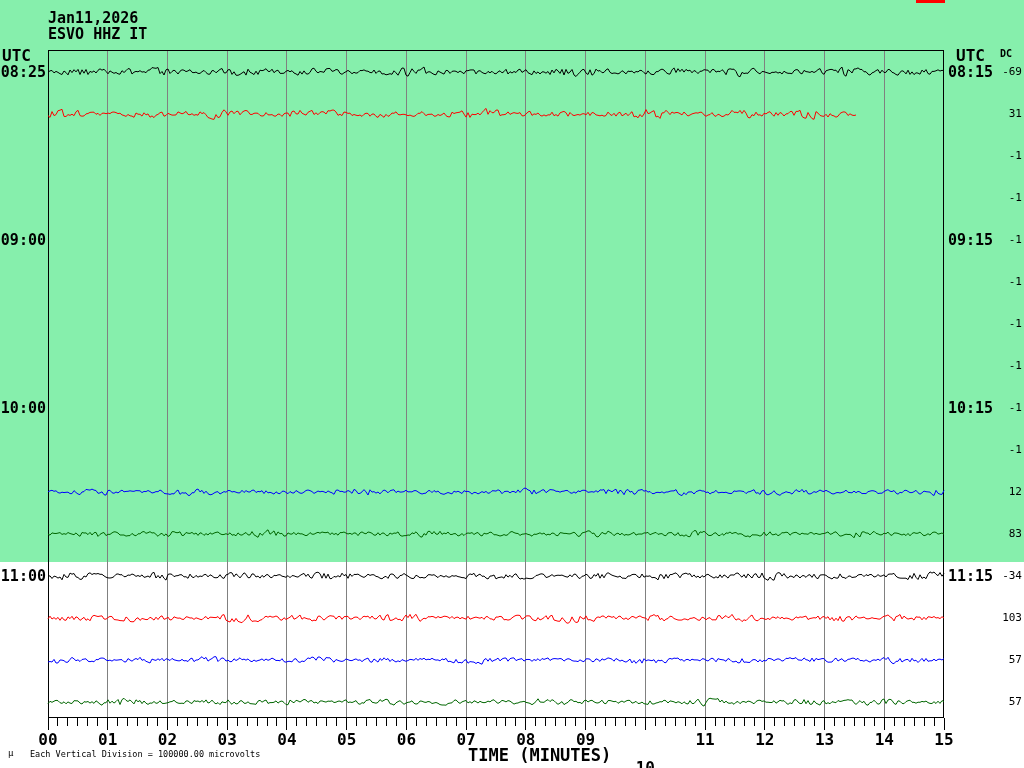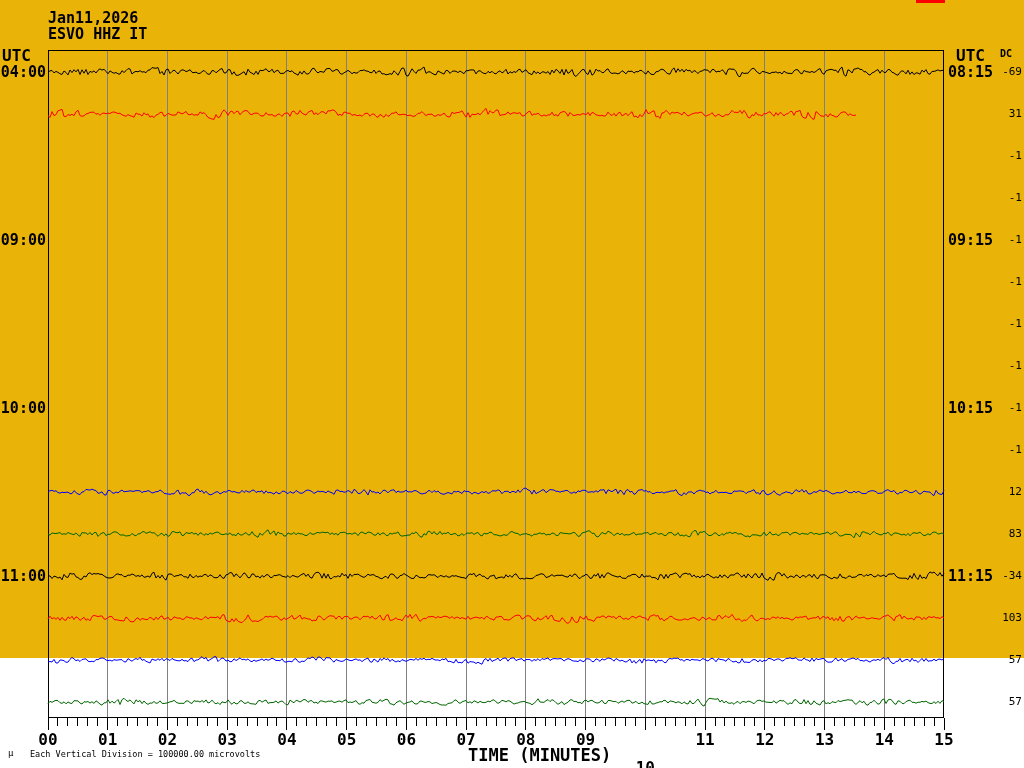--- a/index.html
+++ b/index.html
@@ -1,18 +1,18 @@
 <!DOCTYPE html>
 <html><head>
 <meta charset="utf-8">
 <style>
   * { margin: 0; padding: 0; box-sizing: border-box; }
   html, body { width: 1024px; height: 768px; background: #ffffff; overflow: hidden; }
   body { font-family: "DejaVu Sans Mono", "Liberation Mono", monospace; color: #000; }
-  .stage { position: relative; width: 1024px; height: 658px; background: #eab308; padding-left: 12px; }
+  .stage { position: relative; width: 1024px; height: 562px; background: #86efac; padding-left: 12px; }
 
   .top-marker { position: absolute; left: 916px; top: 0; width: 29px; height: 3px; background: #ff0000; }
 
   .title-line { position: absolute; left: 48px; font-size: 15px; font-weight: bold; line-height: 16px; white-space: pre; }
   .title-date { top: 10px; }
   .title-station { top: 26px; }
 
   .axis-hdr { position: absolute; font-size: 16px; font-weight: bold; line-height: 14px; }
   .utc-left  { left: 2px;  top: 49px; }
   .utc-right { left: 956px; top: 49px; }
@@ -157,21 +157,21 @@
       <polyline points="48.0,534.1 50.0,535.1 52.0,532.9 54.0,533.4 56.0,533.5 58.0,533.1 60.0,532.6 62.0,534.4 64.0,533.7 66.0,534.3 68.0,532.5 70.0,533.5 72.0,534.1 74.0,534.7 76.0,532.9 78.0,535.0 80.0,536.3 82.0,532.5 84.0,533.0 86.0,532.9 88.0,534.6 90.0,532.4 92.0,535.0 94.0,532.7 96.0,532.4 98.0,536.4 100.0,534.4 102.0,533.1 104.0,532.5 106.0,535.6 108.0,534.3 110.0,534.4 112.0,532.9 114.0,531.8 116.0,532.0 118.0,533.0 120.0,535.0 122.0,535.0 124.0,535.0 126.0,536.1 128.0,535.7 130.0,535.6 132.0,533.4 134.0,535.1 136.0,535.8 138.0,533.8 140.0,533.8 142.0,532.0 144.0,531.5 146.0,533.3 148.0,532.7 150.0,531.7 152.0,533.0 154.0,532.7 156.0,534.4 158.0,536.3 160.0,534.2 162.0,533.3 164.0,535.8 166.0,533.9 168.0,536.5 170.0,535.2 172.0,531.7 174.0,531.7 176.0,532.6 178.0,532.7 180.0,531.8 182.0,535.5 184.0,535.2 186.0,532.5 188.0,533.2 190.0,533.4 192.0,532.4 194.0,534.2 196.0,533.0 198.0,535.4 200.0,532.8 202.0,533.4 204.0,535.4 206.0,533.6 208.0,535.0 210.0,532.8 212.0,534.2 214.0,533.1 216.0,532.4 218.0,532.0 220.0,533.7 222.0,534.6 224.0,534.5 226.0,533.7 228.0,534.6 230.0,532.8 232.0,535.2 234.0,534.6 236.0,535.8 238.0,532.9 240.0,534.8 242.0,535.1 244.0,533.7 246.0,532.5 248.0,534.9 250.0,534.9 252.0,531.6 254.0,534.8 256.0,536.0 258.0,537.3 260.0,533.1 262.0,535.3 264.0,533.5 266.0,531.3 268.0,529.8 270.0,534.2 272.0,532.7 274.0,530.9 276.0,535.4 278.0,531.9 280.0,533.7 282.0,533.4 284.0,536.1 286.0,535.8 288.0,532.9 290.0,534.0 292.0,534.1 294.0,532.4 296.0,534.8 298.0,532.9 300.0,533.9 302.0,533.8 304.0,534.8 306.0,535.7 308.0,534.8 310.0,532.6 312.0,534.2 314.0,534.2 316.0,533.1 318.0,532.3 320.0,533.2 322.0,532.0 324.0,532.5 326.0,532.7 328.0,532.1 330.0,534.6 332.0,532.8 334.0,534.5 336.0,533.4 338.0,535.2 340.0,532.6 342.0,532.6 344.0,532.0 346.0,533.1 348.0,534.0 350.0,533.3 352.0,534.4 354.0,532.9 356.0,533.2 358.0,535.6 360.0,532.9 362.0,531.9 364.0,533.2 366.0,533.8 368.0,532.0 370.0,532.4 372.0,533.3 374.0,535.1 376.0,535.1 378.0,532.7 380.0,535.1 382.0,533.1 384.0,533.1 386.0,535.3 388.0,535.7 390.0,533.0 392.0,534.2 394.0,533.0 396.0,533.3 398.0,531.9 400.0,535.2 402.0,536.2 404.0,535.7 406.0,535.6 408.0,535.0 410.0,535.2 412.0,532.8 414.0,533.7 416.0,531.8 418.0,534.1 420.0,536.6 422.0,537.1 424.0,533.6 426.0,535.1 428.0,531.4 430.0,531.4 432.0,534.0 434.0,531.5 436.0,534.1 438.0,534.2 440.0,531.3 442.0,534.4 444.0,533.0 446.0,533.8 448.0,532.0 450.0,534.4 452.0,534.5 454.0,533.6 456.0,533.8 458.0,536.0 460.0,535.2 462.0,533.6 464.0,535.5 466.0,533.5 468.0,533.0 470.0,533.3 472.0,532.6 474.0,534.5 476.0,533.1 478.0,532.5 480.0,535.0 482.0,536.0 484.0,533.2 486.0,533.9 488.0,533.5 490.0,532.1 492.0,532.7 494.0,534.8 496.0,534.7 498.0,535.3 500.0,536.0 502.0,535.5 504.0,534.6 506.0,535.4 508.0,534.6 510.0,532.2 512.0,531.5 514.0,532.6 516.0,533.3 518.0,533.5 520.0,535.4 522.0,534.2 524.0,534.0 526.0,533.6 528.0,534.4 530.0,534.9 532.0,536.2 534.0,534.1 536.0,534.4 538.0,533.7 540.0,532.8 542.0,534.1 544.0,533.0 546.0,535.2 548.0,534.2 550.0,534.9 552.0,533.0 554.0,533.4 556.0,535.3 558.0,535.7 560.0,532.7 562.0,532.9 564.0,533.4 566.0,533.4 568.0,533.8 570.0,533.9 572.0,533.1 574.0,532.2 576.0,533.8 578.0,536.4 580.0,536.0 582.0,533.0 584.0,532.4 586.0,531.9 588.0,530.8 590.0,531.1 592.0,533.5 594.0,533.1 596.0,536.2 598.0,537.0 600.0,535.0 602.0,532.3 604.0,533.6 606.0,533.9 608.0,531.1 610.0,532.3 612.0,533.5 614.0,535.7 616.0,533.9 618.0,533.1 620.0,534.9 622.0,533.2 624.0,535.4 626.0,534.5 628.0,535.0 630.0,534.5 632.0,533.4 634.0,532.4 636.0,535.1 638.0,534.1 640.0,534.0 642.0,534.1 644.0,532.9 646.0,533.0 648.0,532.4 650.0,534.8 652.0,533.8 654.0,533.0 656.0,532.4 658.0,534.4 660.0,533.8 662.0,533.6 664.0,535.3 666.0,535.7 668.0,533.0 670.0,532.6 672.0,532.7 674.0,535.1 676.0,535.0 678.0,532.6 680.0,535.8 682.0,535.0 684.0,536.2 686.0,534.8 688.0,536.5 690.0,536.7 692.0,532.7 694.0,530.7 696.0,530.7 698.0,535.2 700.0,531.9 702.0,532.4 704.0,531.3 706.0,532.8 708.0,535.1 710.0,535.6 712.0,535.0 714.0,533.2 716.0,532.8 718.0,535.3 720.0,535.6 722.0,533.6 724.0,535.3 726.0,532.9 728.0,533.3 730.0,532.0 732.0,533.6 734.0,532.8 736.0,532.5 738.0,534.2 740.0,533.7 742.0,534.1 744.0,535.7 746.0,536.5 748.0,535.9 750.0,537.1 752.0,534.8 754.0,534.9 756.0,534.9 758.0,535.2 760.0,536.1 762.0,535.0 764.0,532.1 766.0,535.6 768.0,534.2 770.0,531.8 772.0,534.7 774.0,534.7 776.0,533.8 778.0,535.7 780.0,534.6 782.0,532.7 784.0,532.8 786.0,532.2 788.0,532.6 790.0,535.2 792.0,533.3 794.0,532.6 796.0,532.3 798.0,533.6 800.0,534.6 802.0,533.1 804.0,533.9 806.0,533.9 808.0,534.3 810.0,532.6 812.0,532.7 814.0,534.3 816.0,533.3 818.0,534.1 820.0,534.4 822.0,533.7 824.0,533.5 826.0,532.9 828.0,531.9 830.0,534.3 832.0,533.8 834.0,532.4 836.0,531.8 838.0,534.2 840.0,536.1 842.0,535.8 844.0,534.9 846.0,534.2 848.0,534.5 850.0,534.4 852.0,535.8 854.0,537.8 856.0,532.9 858.0,535.3 860.0,536.9 862.0,532.0 864.0,531.8 866.0,533.0 868.0,533.1 870.0,534.9 872.0,532.9 874.0,531.3 876.0,533.3 878.0,533.9 880.0,534.9 882.0,534.7 884.0,533.2 886.0,533.7 888.0,532.1 890.0,534.6 892.0,535.4 894.0,533.0 896.0,533.0 898.0,533.4 900.0,534.2 902.0,535.0 904.0,534.0 906.0,535.6 908.0,533.4 910.0,535.8 912.0,533.5 914.0,532.6 916.0,533.3 918.0,533.2 920.0,532.1 922.0,534.2 924.0,535.7 926.0,535.1 928.0,533.7 930.0,535.1 932.0,532.8 934.0,532.0 936.0,532.4 938.0,534.1 940.0,533.7 942.0,533.0 944.0,534.2" fill="none" stroke="#006600" stroke-width="1"></polyline>
       <polyline points="48.0,576.6 50.0,575.8 52.0,578.5 54.0,576.1 56.0,576.7 58.0,578.1 60.0,577.0 62.0,579.8 64.0,574.4 66.0,577.0 68.0,577.4 70.0,573.1 72.0,574.2 74.0,573.5 76.0,576.9 78.0,577.5 80.0,579.4 82.0,579.1 84.0,576.0 86.0,577.0 88.0,573.7 90.0,572.8 92.0,574.5 94.0,573.5 96.0,574.0 98.0,573.5 100.0,574.3 102.0,574.3 104.0,575.9 106.0,577.2 108.0,577.9 110.0,578.0 112.0,577.7 114.0,576.6 116.0,574.3 118.0,573.9 120.0,574.8 122.0,574.7 124.0,576.7 126.0,576.5 128.0,575.0 130.0,575.3 132.0,574.0 134.0,574.8 136.0,576.4 138.0,575.5 140.0,576.5 142.0,574.9 144.0,577.3 146.0,576.9 148.0,576.0 150.0,577.3 152.0,573.3 154.0,572.3 156.0,578.0 158.0,575.5 160.0,578.1 162.0,575.0 164.0,578.3 166.0,580.1 168.0,574.4 170.0,573.9 172.0,574.4 174.0,576.6 176.0,575.8 178.0,575.6 180.0,574.7 182.0,574.9 184.0,576.9 186.0,576.7 188.0,578.3 190.0,574.1 192.0,577.0 194.0,577.6 196.0,575.4 198.0,577.2 200.0,576.0 202.0,576.5 204.0,574.7 206.0,574.4 208.0,576.9 210.0,574.8 212.0,575.8 214.0,577.5 216.0,577.8 218.0,577.4 220.0,574.7 222.0,577.6 224.0,578.4 226.0,574.9 228.0,574.3 230.0,572.6 232.0,572.9 234.0,576.7 236.0,573.9 238.0,575.6 240.0,577.9 242.0,575.4 244.0,572.8 246.0,574.3 248.0,577.7 250.0,577.6 252.0,573.9 254.0,574.2 256.0,577.0 258.0,576.1 260.0,578.1 262.0,575.4 264.0,577.2 266.0,574.9 268.0,574.6 270.0,577.2 272.0,577.7 274.0,575.3 276.0,575.7 278.0,574.9 280.0,574.7 282.0,576.2 284.0,576.6 286.0,577.3 288.0,575.6 290.0,577.7 292.0,575.6 294.0,575.8 296.0,576.7 298.0,577.1 300.0,575.5 302.0,574.3 304.0,573.4 306.0,576.4 308.0,574.1 310.0,577.3 312.0,578.2 314.0,574.3 316.0,572.6 318.0,572.2 320.0,573.7 322.0,578.2 324.0,573.5 326.0,578.2 328.0,574.1 330.0,578.7 332.0,578.4 334.0,576.4 336.0,577.1 338.0,575.7 340.0,577.0 342.0,573.2 344.0,575.7 346.0,574.6 348.0,578.3 350.0,573.9 352.0,576.4 354.0,574.4 356.0,574.5 358.0,574.1 360.0,575.5 362.0,576.6 364.0,577.4 366.0,576.1 368.0,574.2 370.0,575.4 372.0,574.7 374.0,574.8 376.0,576.4 378.0,576.8 380.0,578.2 382.0,578.8 384.0,577.1 386.0,576.3 388.0,578.4 390.0,574.5 392.0,573.9 394.0,574.9 396.0,577.7 398.0,578.3 400.0,575.6 402.0,575.2 404.0,573.5 406.0,575.0 408.0,576.1 410.0,577.6 412.0,578.5 414.0,578.3 416.0,575.2 418.0,576.3 420.0,577.8 422.0,577.4 424.0,578.0 426.0,577.3 428.0,574.8 430.0,574.7 432.0,575.2 434.0,574.7 436.0,576.1 438.0,577.6 440.0,575.5 442.0,575.9 444.0,577.0 446.0,575.7 448.0,577.1 450.0,577.1 452.0,575.6 454.0,576.2 456.0,575.7 458.0,576.6 460.0,577.0 462.0,577.6 464.0,577.7 466.0,578.6 468.0,575.3 470.0,573.9 472.0,574.6 474.0,573.3 476.0,576.7 478.0,575.1 480.0,574.1 482.0,576.3 484.0,576.1 486.0,578.0 488.0,579.0 490.0,576.1 492.0,575.9 494.0,575.0 496.0,578.9 498.0,577.7 500.0,577.3 502.0,576.9 504.0,578.2 506.0,574.7 508.0,577.1 510.0,575.3 512.0,577.4 514.0,574.7 516.0,573.8 518.0,576.9 520.0,579.1 522.0,578.2 524.0,579.2 526.0,578.1 528.0,578.4 530.0,578.7 532.0,578.5 534.0,577.5 536.0,575.5 538.0,575.1 540.0,574.1 542.0,573.8 544.0,574.6 546.0,577.5 548.0,577.0 550.0,576.0 552.0,574.6 554.0,576.3 556.0,575.5 558.0,575.2 560.0,575.4 562.0,575.1 564.0,576.0 566.0,576.8 568.0,577.1 570.0,574.8 572.0,576.8 574.0,574.1 576.0,574.4 578.0,577.4 580.0,578.6 582.0,576.3 584.0,575.9 586.0,574.2 588.0,575.4 590.0,578.4 592.0,578.0 594.0,574.6 596.0,576.2 598.0,573.4 600.0,578.2 602.0,574.5 604.0,577.8 606.0,574.2 608.0,572.7 610.0,574.0 612.0,575.2 614.0,575.9 616.0,576.5 618.0,577.1 620.0,576.0 622.0,578.1 624.0,578.2 626.0,578.5 628.0,576.0 630.0,576.0 632.0,574.6 634.0,574.3 636.0,574.6 638.0,577.0 640.0,577.7 642.0,574.0 644.0,577.2 646.0,576.0 648.0,576.3 650.0,575.8 652.0,577.7 654.0,577.4 656.0,578.1 658.0,579.9 660.0,574.6 662.0,575.1 664.0,578.7 666.0,574.4 668.0,578.1 670.0,574.6 672.0,574.5 674.0,573.5 676.0,572.9 678.0,574.9 680.0,577.8 682.0,574.5 684.0,573.7 686.0,573.1 688.0,574.3 690.0,573.6 692.0,576.9 694.0,574.9 696.0,577.4 698.0,576.1 700.0,578.0 702.0,575.6 704.0,577.1 706.0,575.0 708.0,574.2 710.0,575.8 712.0,576.9 714.0,578.1 716.0,576.7 718.0,578.0 720.0,574.8 722.0,577.6 724.0,574.9 726.0,576.2 728.0,578.1 730.0,575.2 732.0,574.9 734.0,575.1 736.0,573.3 738.0,573.0 740.0,575.3 742.0,577.2 744.0,574.7 746.0,577.9 748.0,573.9 750.0,576.1 752.0,578.0 754.0,574.5 756.0,573.7 758.0,577.3 760.0,577.4 762.0,573.0 764.0,577.9 766.0,579.2 768.0,580.3 770.0,577.0 772.0,579.5 774.0,580.2 776.0,574.4 778.0,572.6 780.0,573.0 782.0,576.1 784.0,573.6 786.0,576.6 788.0,578.2 790.0,576.0 792.0,576.4 794.0,577.6 796.0,574.9 798.0,575.9 800.0,578.0 802.0,575.8 804.0,575.6 806.0,577.4 808.0,575.2 810.0,574.7 812.0,577.4 814.0,574.2 816.0,577.6 818.0,578.7 820.0,575.1 822.0,574.8 824.0,574.8 826.0,575.3 828.0,577.0 830.0,577.9 832.0,579.0 834.0,577.1 836.0,578.1 838.0,578.1 840.0,573.9 842.0,577.2 844.0,577.5 846.0,578.5 848.0,576.4 850.0,575.9 852.0,577.5 854.0,577.2 856.0,576.9 858.0,575.0 860.0,574.5 862.0,574.6 864.0,576.6 866.0,574.6 868.0,575.7 870.0,574.4 872.0,574.8 874.0,577.0 876.0,576.5 878.0,574.6 880.0,576.3 882.0,575.9 884.0,574.9 886.0,577.0 888.0,574.4 890.0,574.0 892.0,574.1 894.0,573.4 896.0,576.2 898.0,577.6 900.0,578.1 902.0,578.2 904.0,578.2 906.0,578.2 908.0,579.6 910.0,575.5 912.0,578.5 914.0,573.4 916.0,577.3 918.0,579.5 920.0,574.8 922.0,578.4 924.0,577.1 926.0,578.7 928.0,574.3 930.0,571.9 932.0,573.1 934.0,572.0 936.0,574.2 938.0,575.7 940.0,572.6 942.0,576.2 944.0,573.6" fill="none" stroke="#000000" stroke-width="1"></polyline>
       <polyline points="48.0,618.8 50.0,616.2 52.0,619.0 54.0,617.6 56.0,619.3 58.0,617.4 60.0,620.3 62.0,617.3 64.0,619.9 66.0,620.3 68.0,616.9 70.0,618.6 72.0,616.3 74.0,619.6 76.0,616.8 78.0,617.8 80.0,620.4 82.0,618.9 84.0,617.3 86.0,620.3 88.0,618.8 90.0,620.8 92.0,616.6 94.0,615.3 96.0,616.0 98.0,616.5 100.0,616.1 102.0,615.9 104.0,619.0 106.0,619.2 108.0,617.5 110.0,616.4 112.0,616.6 114.0,619.5 116.0,619.8 118.0,620.0 120.0,620.6 122.0,620.7 124.0,621.0 126.0,617.0 128.0,618.6 130.0,621.4 132.0,621.8 134.0,621.6 136.0,618.8 138.0,617.7 140.0,620.4 142.0,618.5 144.0,619.0 146.0,619.6 148.0,619.4 150.0,617.2 152.0,618.4 154.0,620.1 156.0,617.2 158.0,619.5 160.0,616.9 162.0,615.8 164.0,619.3 166.0,618.6 168.0,617.1 170.0,620.0 172.0,619.5 174.0,616.8 176.0,617.7 178.0,618.2 180.0,618.0 182.0,619.3 184.0,619.3 186.0,616.8 188.0,617.1 190.0,618.0 192.0,617.9 194.0,619.4 196.0,617.8 198.0,618.5 200.0,619.3 202.0,619.7 204.0,617.7 206.0,616.5 208.0,619.0 210.0,617.2 212.0,617.3 214.0,617.5 216.0,617.6 218.0,616.6 220.0,619.1 222.0,615.3 224.0,614.6 226.0,620.2 228.0,621.2 230.0,622.0 232.0,618.7 234.0,621.6 236.0,618.4 238.0,621.3 240.0,622.1 242.0,622.7 244.0,620.5 246.0,618.8 248.0,614.9 250.0,618.9 252.0,621.4 254.0,621.0 256.0,621.0 258.0,621.7 260.0,620.2 262.0,619.6 264.0,617.6 266.0,616.2 268.0,617.2 270.0,616.1 272.0,617.1 274.0,616.9 276.0,616.0 278.0,617.0 280.0,619.7 282.0,620.2 284.0,617.7 286.0,619.5 288.0,618.3 290.0,617.2 292.0,615.3 294.0,619.2 296.0,618.3 298.0,616.8 300.0,615.0 302.0,619.2 304.0,617.6 306.0,618.3 308.0,619.0 310.0,619.0 312.0,621.0 314.0,620.1 316.0,620.7 318.0,616.3 320.0,616.1 322.0,618.3 324.0,620.1 326.0,618.3 328.0,616.7 330.0,615.7 332.0,616.0 334.0,616.3 336.0,619.1 338.0,616.6 340.0,616.4 342.0,619.3 344.0,616.7 346.0,616.5 348.0,616.4 350.0,619.0 352.0,618.9 354.0,617.4 356.0,617.0 358.0,617.5 360.0,619.7 362.0,617.6 364.0,616.2 366.0,616.8 368.0,616.1 370.0,618.4 372.0,616.0 374.0,618.5 376.0,619.0 378.0,617.1 380.0,615.1 382.0,619.1 384.0,620.1 386.0,615.7 388.0,614.6 390.0,620.4 392.0,620.2 394.0,619.2 396.0,617.8 398.0,619.6 400.0,619.3 402.0,620.9 404.0,617.6 406.0,615.0 408.0,617.6 410.0,614.4 412.0,618.5 414.0,616.2 416.0,614.3 418.0,618.2 420.0,621.4 422.0,619.6 424.0,618.2 426.0,618.8 428.0,616.7 430.0,616.9 432.0,616.4 434.0,616.9 436.0,618.1 438.0,616.5 440.0,617.6 442.0,617.2 444.0,616.2 446.0,616.4 448.0,617.0 450.0,618.4 452.0,616.4 454.0,618.6 456.0,617.4 458.0,617.1 460.0,618.8 462.0,617.5 464.0,618.4 466.0,619.1 468.0,616.3 470.0,619.2 472.0,618.4 474.0,617.6 476.0,617.1 478.0,617.7 480.0,618.2 482.0,617.3 484.0,619.3 486.0,616.6 488.0,616.8 490.0,618.8 492.0,619.0 494.0,620.2 496.0,617.0 498.0,617.1 500.0,616.3 502.0,616.9 504.0,619.8 506.0,619.5 508.0,620.1 510.0,619.6 512.0,617.9 514.0,616.4 516.0,615.4 518.0,615.2 520.0,615.5 522.0,619.2 524.0,618.1 526.0,616.0 528.0,615.8 530.0,616.0 532.0,619.0 534.0,620.3 536.0,620.7 538.0,617.6 540.0,620.0 542.0,619.0 544.0,617.7 546.0,615.7 548.0,619.2 550.0,616.1 552.0,615.3 554.0,620.0 556.0,620.6 558.0,621.2 560.0,621.2 562.0,617.7 564.0,619.6 566.0,622.5 568.0,623.3 570.0,621.7 572.0,616.9 574.0,620.7 576.0,622.5 578.0,622.0 580.0,616.4 582.0,618.1 584.0,619.1 586.0,615.9 588.0,619.9 590.0,619.6 592.0,620.5 594.0,621.4 596.0,618.0 598.0,616.9 600.0,617.5 602.0,616.0 604.0,616.2 606.0,618.2 608.0,616.0 610.0,616.5 612.0,617.3 614.0,616.5 616.0,618.9 618.0,616.8 620.0,616.0 622.0,618.2 624.0,619.3 626.0,617.9 628.0,619.6 630.0,618.1 632.0,616.4 634.0,616.9 636.0,618.2 638.0,616.7 640.0,615.9 642.0,617.3 644.0,617.8 646.0,618.2 648.0,620.5 650.0,616.2 652.0,615.7 654.0,614.6 656.0,616.2 658.0,615.4 660.0,619.6 662.0,618.3 664.0,620.9 666.0,619.2 668.0,618.5 670.0,616.2 672.0,616.6 674.0,618.5 676.0,619.3 678.0,620.0 680.0,620.1 682.0,620.0 684.0,618.9 686.0,619.2 688.0,620.0 690.0,618.4 692.0,618.2 694.0,617.5 696.0,618.6 698.0,620.1 700.0,620.2 702.0,617.2 704.0,617.9 706.0,619.8 708.0,618.2 710.0,617.7 712.0,619.9 714.0,619.8 716.0,619.9 718.0,615.7 720.0,615.7 722.0,618.8 724.0,617.0 726.0,615.6 728.0,617.7 730.0,616.8 732.0,614.4 734.0,617.5 736.0,620.1 738.0,618.8 740.0,619.4 742.0,621.6 744.0,619.8 746.0,620.6 748.0,618.6 750.0,616.4 752.0,615.0 754.0,618.8 756.0,620.5 758.0,620.7 760.0,618.6 762.0,618.2 764.0,618.8 766.0,619.5 768.0,618.4 770.0,619.6 772.0,617.2 774.0,617.2 776.0,618.4 778.0,616.7 780.0,618.7 782.0,617.2 784.0,618.8 786.0,618.0 788.0,618.4 790.0,619.1 792.0,620.2 794.0,619.0 796.0,616.8 798.0,618.0 800.0,616.9 802.0,617.3 804.0,616.7 806.0,616.1 808.0,619.5 810.0,618.5 812.0,618.1 814.0,617.7 816.0,618.0 818.0,616.0 820.0,619.4 822.0,617.1 824.0,616.5 826.0,618.4 828.0,616.7 830.0,619.9 832.0,617.5 834.0,620.8 836.0,618.2 838.0,620.6 840.0,616.4 842.0,620.9 844.0,621.2 846.0,617.8 848.0,616.7 850.0,616.9 852.0,620.1 854.0,618.1 856.0,615.9 858.0,617.8 860.0,618.0 862.0,617.6 864.0,617.0 866.0,618.6 868.0,618.9 870.0,618.5 872.0,617.7 874.0,618.4 876.0,618.5 878.0,619.0 880.0,619.1 882.0,617.5 884.0,616.2 886.0,615.9 888.0,614.9 890.0,616.8 892.0,618.1 894.0,620.9 896.0,616.6 898.0,616.0 900.0,614.5 902.0,618.9 904.0,616.1 906.0,617.9 908.0,619.1 910.0,618.5 912.0,618.2 914.0,620.1 916.0,616.8 918.0,617.2 920.0,617.1 922.0,619.8 924.0,617.3 926.0,619.5 928.0,616.8 930.0,617.0 932.0,617.6 934.0,616.5 936.0,618.0 938.0,617.6 940.0,618.6 942.0,616.7 944.0,618.0" fill="none" stroke="#ff0000" stroke-width="1"></polyline>
       <polyline points="48.0,662.0 50.0,661.5 52.0,662.0 54.0,659.4 56.0,663.0 58.0,662.9 60.0,660.0 62.0,660.1 64.0,660.7 66.0,662.3 68.0,662.1 70.0,659.3 72.0,657.4 74.0,658.9 76.0,660.7 78.0,659.8 80.0,661.5 82.0,659.5 84.0,659.1 86.0,658.8 88.0,661.2 90.0,661.7 92.0,661.2 94.0,661.8 96.0,659.5 98.0,659.7 100.0,658.3 102.0,658.0 104.0,658.3 106.0,660.0 108.0,660.7 110.0,660.1 112.0,661.1 114.0,659.7 116.0,660.2 118.0,660.0 120.0,659.7 122.0,659.7 124.0,661.8 126.0,661.9 128.0,658.6 130.0,660.0 132.0,661.2 134.0,659.5 136.0,658.5 138.0,659.6 140.0,657.3 142.0,660.3 144.0,659.5 146.0,661.3 148.0,662.1 150.0,663.0 152.0,659.1 154.0,659.9 156.0,660.4 158.0,658.8 160.0,660.3 162.0,658.3 164.0,660.9 166.0,658.7 168.0,659.4 170.0,660.5 172.0,658.4 174.0,659.8 176.0,660.3 178.0,660.8 180.0,660.8 182.0,659.4 184.0,660.9 186.0,660.6 188.0,661.5 190.0,659.0 192.0,658.1 194.0,661.6 196.0,660.0 198.0,659.9 200.0,658.3 202.0,656.7 204.0,658.9 206.0,657.4 208.0,661.1 210.0,659.6 212.0,658.5 214.0,656.8 216.0,656.7 218.0,661.5 220.0,659.5 222.0,657.9 224.0,658.5 226.0,661.1 228.0,660.1 230.0,661.7 232.0,661.5 234.0,658.8 236.0,660.5 238.0,659.4 240.0,657.8 242.0,659.8 244.0,659.1 246.0,660.2 248.0,658.9 250.0,660.9 252.0,661.7 254.0,660.0 256.0,661.3 258.0,660.5 260.0,660.0 262.0,658.9 264.0,660.6 266.0,659.0 268.0,660.3 270.0,659.5 272.0,658.1 274.0,659.1 276.0,660.5 278.0,660.4 280.0,660.8 282.0,658.7 284.0,661.6 286.0,662.2 288.0,661.4 290.0,661.3 292.0,661.9 294.0,659.2 296.0,658.7 298.0,661.6 300.0,662.4 302.0,661.0 304.0,661.6 306.0,659.8 308.0,657.9 310.0,658.6 312.0,657.0 314.0,657.7 316.0,660.2 318.0,657.0 320.0,657.1 322.0,658.9 324.0,660.7 326.0,657.6 328.0,657.8 330.0,657.9 332.0,660.3 334.0,662.2 336.0,659.5 338.0,660.4 340.0,661.1 342.0,661.4 344.0,660.7 346.0,658.9 348.0,659.7 350.0,660.5 352.0,660.6 354.0,659.6 356.0,658.9 358.0,660.3 360.0,659.8 362.0,661.6 364.0,659.9 366.0,658.9 368.0,658.1 370.0,661.7 372.0,662.2 374.0,659.0 376.0,660.5 378.0,662.1 380.0,658.5 382.0,660.4 384.0,657.8 386.0,659.8 388.0,658.5 390.0,661.5 392.0,659.3 394.0,660.8 396.0,662.0 398.0,660.8 400.0,661.8 402.0,659.6 404.0,660.5 406.0,661.3 408.0,660.5 410.0,659.4 412.0,659.6 414.0,660.2 416.0,658.4 418.0,660.3 420.0,658.5 422.0,659.4 424.0,658.2 426.0,659.9 428.0,659.2 430.0,659.6 432.0,658.3 434.0,659.5 436.0,660.1 438.0,659.9 440.0,660.9 442.0,658.9 444.0,659.8 446.0,658.3 448.0,661.7 450.0,661.2 452.0,662.1 454.0,662.9 456.0,659.4 458.0,662.7 460.0,662.4 462.0,663.0 464.0,660.5 466.0,659.7 468.0,663.2 470.0,661.6 472.0,661.9 474.0,662.1 476.0,663.5 478.0,662.2 480.0,663.4 482.0,664.2 484.0,659.8 486.0,658.5 488.0,661.2 490.0,658.4 492.0,661.5 494.0,660.3 496.0,659.6 498.0,658.1 500.0,660.9 502.0,659.0 504.0,658.1 506.0,658.0 508.0,661.2 510.0,658.7 512.0,658.0 514.0,657.9 516.0,660.6 518.0,659.6 520.0,659.1 522.0,658.7 524.0,661.1 526.0,659.6 528.0,659.4 530.0,659.6 532.0,661.3 534.0,659.5 536.0,660.5 538.0,658.7 540.0,660.8 542.0,658.5 544.0,659.4 546.0,658.7 548.0,657.9 550.0,660.5 552.0,659.1 554.0,658.6 556.0,658.7 558.0,659.0 560.0,658.5 562.0,659.0 564.0,661.1 566.0,659.5 568.0,658.7 570.0,659.2 572.0,660.6 574.0,661.1 576.0,661.1 578.0,661.6 580.0,659.8 582.0,661.1 584.0,661.7 586.0,658.9 588.0,658.8 590.0,659.2 592.0,661.6 594.0,661.5 596.0,658.8 598.0,659.6 600.0,661.4 602.0,658.8 604.0,660.0 606.0,659.1 608.0,657.9 610.0,658.4 612.0,659.2 614.0,661.2 616.0,658.5 618.0,659.7 620.0,661.1 622.0,660.1 624.0,661.4 626.0,662.1 628.0,660.8 630.0,659.1 632.0,662.9 634.0,660.5 636.0,663.3 638.0,661.1 640.0,659.5 642.0,663.1 644.0,658.7 646.0,660.9 648.0,659.9 650.0,660.3 652.0,660.7 654.0,659.7 656.0,662.8 658.0,660.1 660.0,660.8 662.0,660.2 664.0,662.4 666.0,662.7 668.0,659.5 670.0,658.4 672.0,659.1 674.0,658.1 676.0,658.4 678.0,658.0 680.0,660.1 682.0,659.5 684.0,661.3 686.0,659.6 688.0,659.4 690.0,660.7 692.0,659.2 694.0,659.9 696.0,659.9 698.0,660.0 700.0,660.9 702.0,658.8 704.0,658.9 706.0,660.2 708.0,661.0 710.0,659.3 712.0,658.1 714.0,659.3 716.0,661.8 718.0,658.6 720.0,659.4 722.0,659.7 724.0,660.0 726.0,661.3 728.0,658.5 730.0,659.6 732.0,661.6 734.0,661.9 736.0,661.1 738.0,662.9 740.0,662.6 742.0,658.7 744.0,662.3 746.0,662.0 748.0,662.4 750.0,662.4 752.0,660.2 754.0,659.5 756.0,660.0 758.0,662.0 760.0,659.7 762.0,661.8 764.0,660.3 766.0,661.0 768.0,658.5 770.0,658.6 772.0,659.2 774.0,660.6 776.0,659.5 778.0,658.8 780.0,659.4 782.0,661.1 784.0,660.4 786.0,658.3 788.0,658.5 790.0,657.7 792.0,658.7 794.0,658.5 796.0,657.6 798.0,659.9 800.0,660.1 802.0,660.3 804.0,657.9 806.0,659.7 808.0,660.1 810.0,661.5 812.0,658.1 814.0,661.3 816.0,658.4 818.0,659.6 820.0,659.2 822.0,658.6 824.0,658.6 826.0,661.0 828.0,662.2 830.0,662.1 832.0,662.0 834.0,659.5 836.0,658.1 838.0,661.0 840.0,659.7 842.0,658.7 844.0,661.2 846.0,661.1 848.0,659.3 850.0,659.1 852.0,658.2 854.0,658.2 856.0,659.6 858.0,658.3 860.0,660.6 862.0,660.5 864.0,661.2 866.0,659.9 868.0,661.1 870.0,662.1 872.0,660.5 874.0,659.8 876.0,660.4 878.0,659.1 880.0,660.5 882.0,658.6 884.0,657.6 886.0,659.6 888.0,657.3 890.0,660.8 892.0,663.1 894.0,663.7 896.0,661.3 898.0,661.3 900.0,658.5 902.0,662.0 904.0,660.5 906.0,659.6 908.0,659.4 910.0,661.8 912.0,658.3 914.0,660.9 916.0,660.2 918.0,662.5 920.0,660.5 922.0,658.4 924.0,661.3 926.0,658.5 928.0,661.3 930.0,660.8 932.0,660.8 934.0,659.2 936.0,660.8 938.0,659.4 940.0,659.1 942.0,660.0 944.0,658.5" fill="none" stroke="#0000ff" stroke-width="1"></polyline>
       <polyline points="48.0,703.6 50.0,701.3 52.0,702.3 54.0,701.2 56.0,700.3 58.0,700.7 60.0,702.7 62.0,703.4 64.0,701.8 66.0,703.8 68.0,701.9 70.0,703.1 72.0,703.5 74.0,700.7 76.0,700.8 78.0,700.9 80.0,703.1 82.0,704.0 84.0,701.7 86.0,702.1 88.0,701.5 90.0,703.1 92.0,701.7 94.0,703.4 96.0,700.8 98.0,702.3 100.0,704.1 102.0,705.2 104.0,702.8 106.0,702.8 108.0,699.8 110.0,703.2 112.0,701.2 114.0,703.1 116.0,701.5 118.0,699.5 120.0,704.5 122.0,699.6 124.0,698.3 126.0,700.3 128.0,701.5 130.0,699.9 132.0,701.9 134.0,703.9 136.0,699.8 138.0,701.7 140.0,700.5 142.0,703.6 144.0,701.0 146.0,703.2 148.0,704.4 150.0,703.0 152.0,703.2 154.0,701.5 156.0,703.3 158.0,702.9 160.0,700.8 162.0,703.3 164.0,703.5 166.0,703.1 168.0,702.7 170.0,701.8 172.0,701.5 174.0,700.3 176.0,702.1 178.0,703.1 180.0,703.4 182.0,703.2 184.0,703.5 186.0,701.0 188.0,700.9 190.0,702.6 192.0,703.5 194.0,700.6 196.0,701.4 198.0,701.0 200.0,702.1 202.0,700.5 204.0,702.3 206.0,699.9 208.0,703.0 210.0,702.3 212.0,700.1 214.0,702.5 216.0,703.9 218.0,702.6 220.0,704.6 222.0,701.8 224.0,702.5 226.0,702.6 228.0,699.9 230.0,702.5 232.0,704.3 234.0,702.1 236.0,703.9 238.0,703.5 240.0,700.9 242.0,700.8 244.0,703.2 246.0,703.3 248.0,701.8 250.0,703.6 252.0,703.8 254.0,704.0 256.0,704.3 258.0,701.1 260.0,700.3 262.0,702.2 264.0,700.9 266.0,700.0 268.0,703.4 270.0,702.6 272.0,702.6 274.0,702.3 276.0,700.9 278.0,703.1 280.0,701.5 282.0,701.0 284.0,702.5 286.0,704.6 288.0,704.7 290.0,700.1 292.0,701.6 294.0,702.8 296.0,700.3 298.0,700.9 300.0,702.0 302.0,700.7 304.0,699.4 306.0,700.0 308.0,702.3 310.0,700.8 312.0,700.7 314.0,703.0 316.0,702.1 318.0,703.6 320.0,701.0 322.0,700.9 324.0,701.6 326.0,702.1 328.0,701.1 330.0,701.3 332.0,700.9 334.0,702.5 336.0,702.2 338.0,701.2 340.0,701.1 342.0,702.2 344.0,700.6 346.0,699.9 348.0,702.6 350.0,702.0 352.0,702.5 354.0,701.7 356.0,700.6 358.0,703.5 360.0,704.3 362.0,702.7 364.0,703.2 366.0,700.5 368.0,700.0 370.0,699.5 372.0,702.2 374.0,702.7 376.0,703.2 378.0,702.4 380.0,699.6 382.0,701.4 384.0,700.3 386.0,699.2 388.0,699.9 390.0,703.7 392.0,704.1 394.0,705.1 396.0,702.8 398.0,701.6 400.0,700.7 402.0,702.5 404.0,704.3 406.0,703.0 408.0,702.3 410.0,702.0 412.0,700.8 414.0,703.3 416.0,704.1 418.0,703.5 420.0,701.0 422.0,701.2 424.0,702.1 426.0,702.4 428.0,701.5 430.0,701.9 432.0,703.5 434.0,703.0 436.0,702.5 438.0,703.3 440.0,704.6 442.0,705.0 444.0,705.0 446.0,705.2 448.0,703.5 450.0,703.1 452.0,702.8 454.0,700.5 456.0,699.9 458.0,702.1 460.0,703.4 462.0,701.9 464.0,701.1 466.0,700.5 468.0,702.9 470.0,701.7 472.0,703.2 474.0,700.8 476.0,701.6 478.0,703.0 480.0,701.3 482.0,702.3 484.0,702.7 486.0,702.3 488.0,701.1 490.0,701.9 492.0,700.3 494.0,699.8 496.0,701.9 498.0,703.4 500.0,702.2 502.0,700.4 504.0,700.9 506.0,701.9 508.0,700.6 510.0,701.1 512.0,702.6 514.0,704.1 516.0,703.2 518.0,703.0 520.0,702.0 522.0,701.8 524.0,701.3 526.0,702.4 528.0,702.8 530.0,703.4 532.0,704.7 534.0,703.3 536.0,701.5 538.0,698.8 540.0,702.0 542.0,702.2 544.0,702.3 546.0,700.7 548.0,699.6 550.0,701.6 552.0,699.7 554.0,700.7 556.0,702.7 558.0,704.3 560.0,703.1 562.0,701.6 564.0,704.6 566.0,703.3 568.0,702.3 570.0,699.9 572.0,699.8 574.0,701.6 576.0,701.3 578.0,702.7 580.0,702.4 582.0,703.7 584.0,700.8 586.0,700.1 588.0,702.0 590.0,700.7 592.0,700.3 594.0,701.8 596.0,702.8 598.0,703.0 600.0,702.0 602.0,700.2 604.0,703.2 606.0,703.7 608.0,700.6 610.0,700.5 612.0,701.1 614.0,701.7 616.0,701.3 618.0,703.3 620.0,702.0 622.0,701.0 624.0,702.3 626.0,701.0 628.0,700.3 630.0,700.5 632.0,703.1 634.0,702.6 636.0,701.3 638.0,703.5 640.0,703.3 642.0,702.1 644.0,703.7 646.0,704.0 648.0,704.4 650.0,700.9 652.0,703.9 654.0,704.0 656.0,703.0 658.0,702.6 660.0,701.7 662.0,701.9 664.0,700.2 666.0,700.8 668.0,703.0 670.0,700.9 672.0,701.3 674.0,701.8 676.0,702.9 678.0,701.7 680.0,702.4 682.0,703.8 684.0,701.8 686.0,703.5 688.0,704.0 690.0,700.6 692.0,703.5 694.0,703.5 696.0,701.1 698.0,699.1 700.0,702.1 702.0,705.0 704.0,706.1 706.0,702.6 708.0,699.3 710.0,698.2 712.0,698.8 714.0,699.0 716.0,699.2 718.0,698.6 720.0,702.0 722.0,700.1 724.0,702.9 726.0,701.2 728.0,703.0 730.0,703.3 732.0,702.7 734.0,704.3 736.0,702.2 738.0,701.5 740.0,703.7 742.0,701.8 744.0,701.5 746.0,702.5 748.0,701.1 750.0,701.5 752.0,702.5 754.0,703.8 756.0,701.5 758.0,700.4 760.0,700.2 762.0,701.4 764.0,700.9 766.0,702.2 768.0,702.2 770.0,702.5 772.0,702.5 774.0,700.7 776.0,703.2 778.0,701.8 780.0,700.3 782.0,701.0 784.0,700.7 786.0,702.8 788.0,704.4 790.0,702.8 792.0,703.7 794.0,700.1 796.0,699.6 798.0,702.0 800.0,703.6 802.0,703.4 804.0,699.6 806.0,703.7 808.0,700.6 810.0,704.3 812.0,704.1 814.0,700.8 816.0,703.2 818.0,704.1 820.0,705.1 822.0,701.6 824.0,700.7 826.0,703.9 828.0,702.7 830.0,703.8 832.0,701.7 834.0,702.2 836.0,702.7 838.0,700.5 840.0,701.5 842.0,701.1 844.0,700.4 846.0,700.2 848.0,699.7 850.0,700.2 852.0,700.0 854.0,702.8 856.0,704.4 858.0,702.5 860.0,700.6 862.0,702.8 864.0,701.3 866.0,704.5 868.0,705.2 870.0,702.5 872.0,702.3 874.0,700.2 876.0,702.4 878.0,704.2 880.0,703.5 882.0,699.9 884.0,699.0 886.0,703.5 888.0,700.0 890.0,699.2 892.0,700.4 894.0,703.4 896.0,704.4 898.0,700.8 900.0,701.3 902.0,703.4 904.0,703.7 906.0,701.6 908.0,700.7 910.0,700.2 912.0,702.3 914.0,702.3 916.0,703.2 918.0,702.2 920.0,702.3 922.0,701.4 924.0,701.9 926.0,701.1 928.0,702.6 930.0,703.4 932.0,703.5 934.0,701.7 936.0,703.5 938.0,701.2 940.0,703.4 942.0,700.6 944.0,701.9" fill="none" stroke="#006600" stroke-width="1"></polyline>
     </svg>
 
   <div class="x-axis-title">TIME (MINUTES)</div>
   <div class="corner-glyph">µ</div>
   <div class="footer-note">Each Vertical Division = 100000.00 microvolts</div>
-<div class="row-label left" style="top: 64px;">04:00</div>
+<div class="row-label left" style="top: 64px;">08:25</div>
     <div class="row-label right" style="top: 64px;">08:15</div>
     <div class="dc-value" style="top: 66px;">-69</div>
     <div class="dc-value" style="top: 108px;">31</div>
     <div class="dc-value" style="top: 150px;">-1</div>
     <div class="dc-value" style="top: 192px;">-1</div>
     <div class="row-label left" style="top: 232px;">09:00</div>
     <div class="row-label right" style="top: 232px;">09:15</div>
     <div class="dc-value" style="top: 234px;">-1</div>
     <div class="dc-value" style="top: 276px;">-1</div>
     <div class="dc-value" style="top: 318px;">-1</div>

